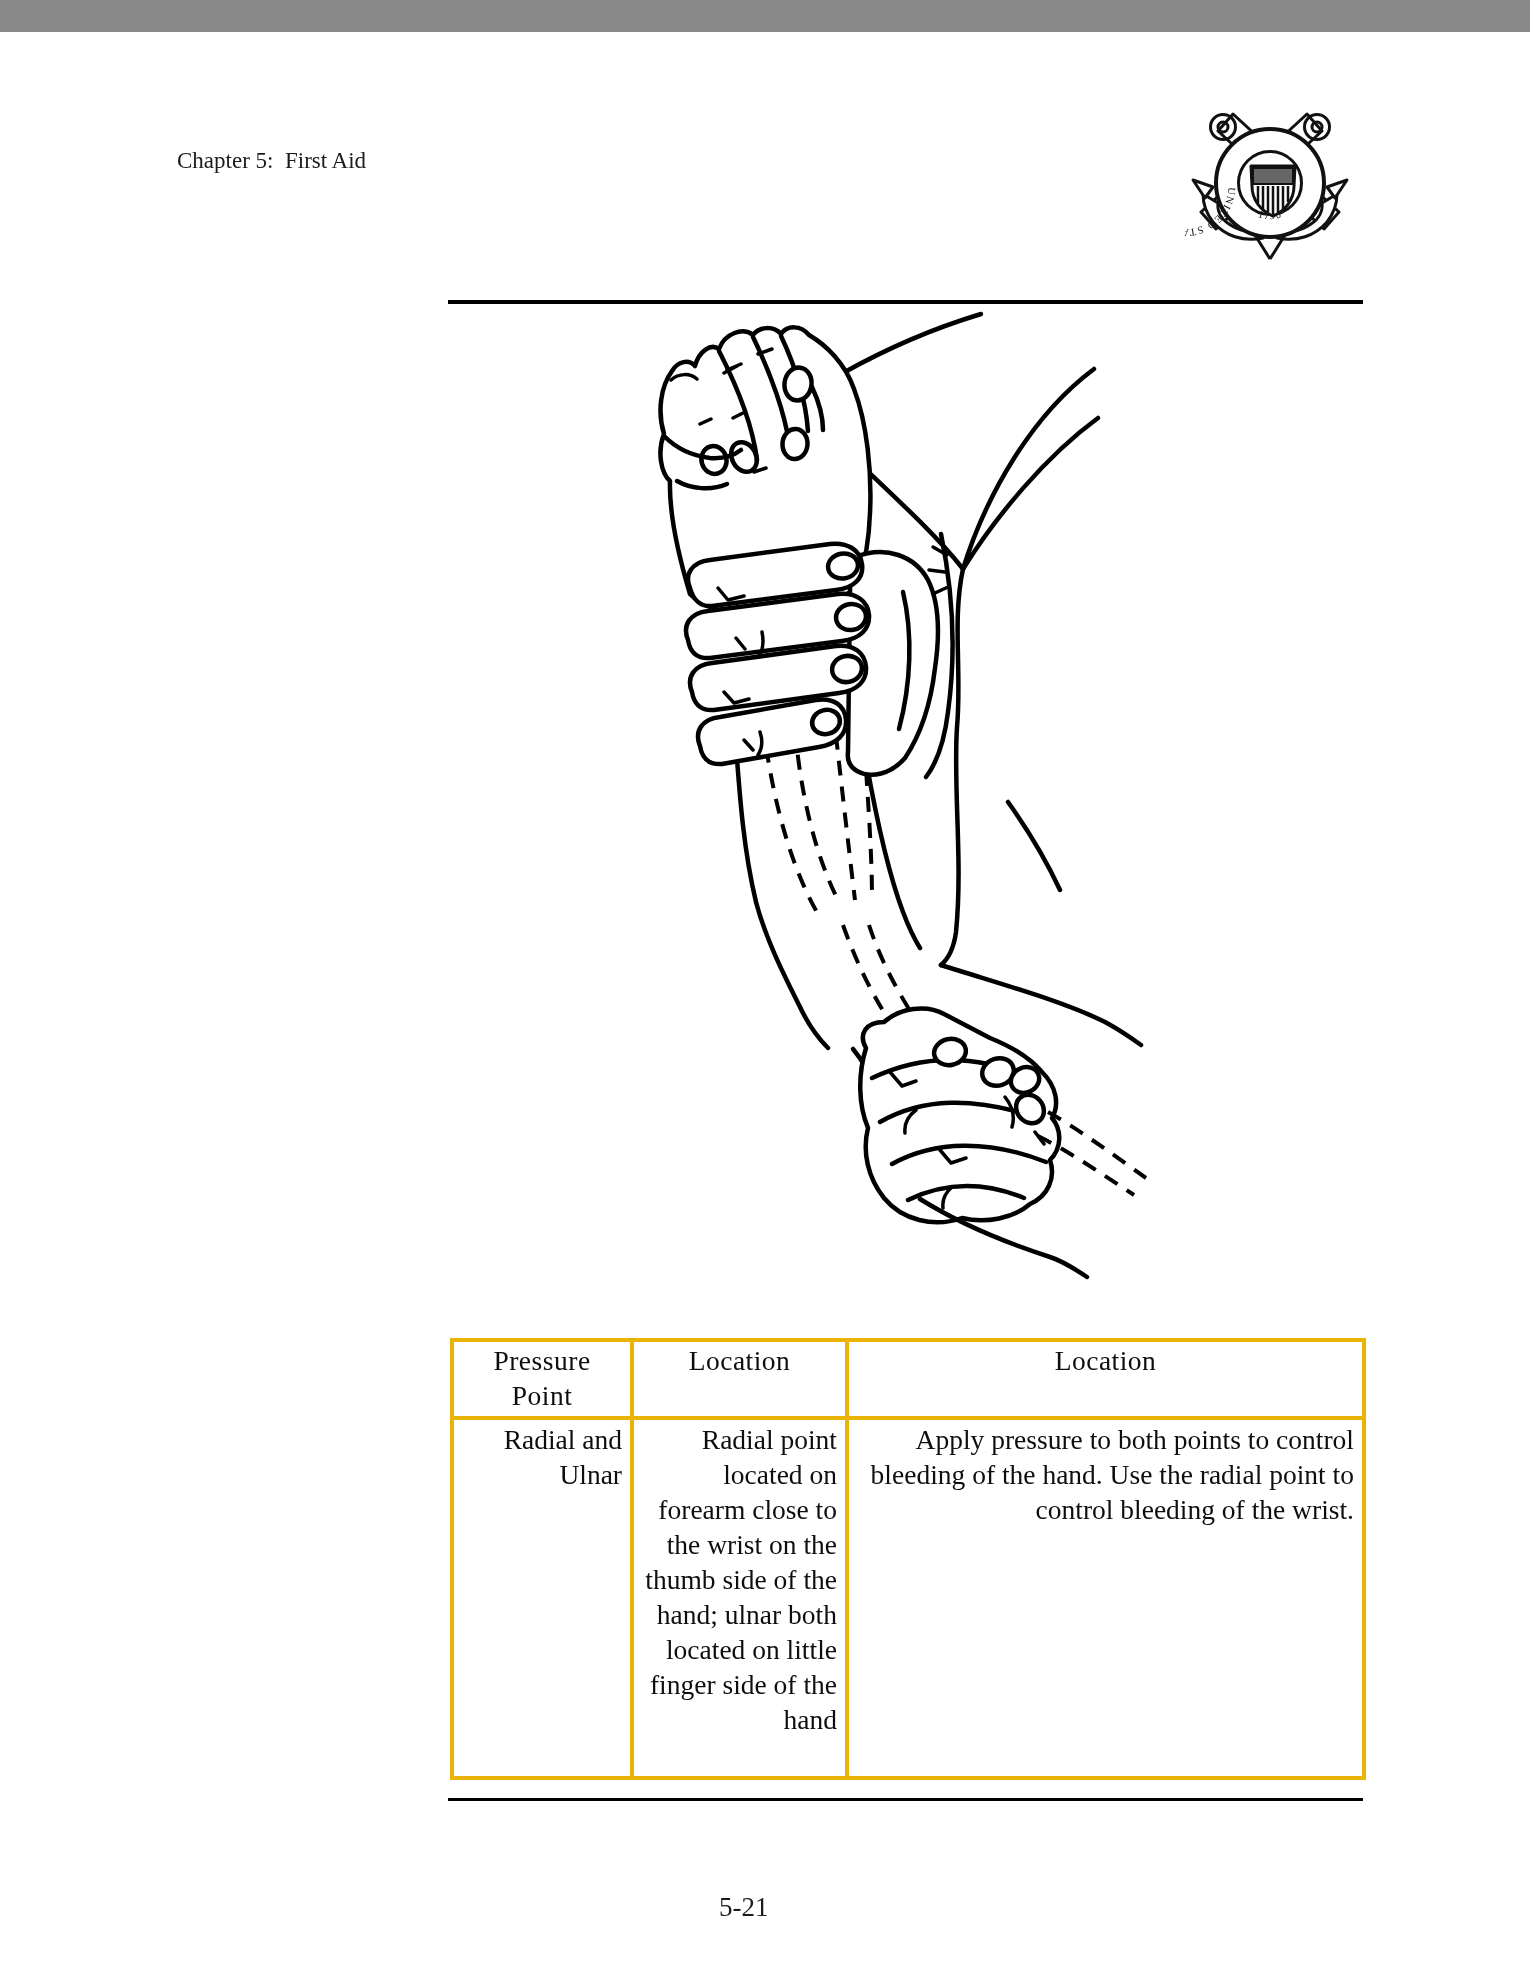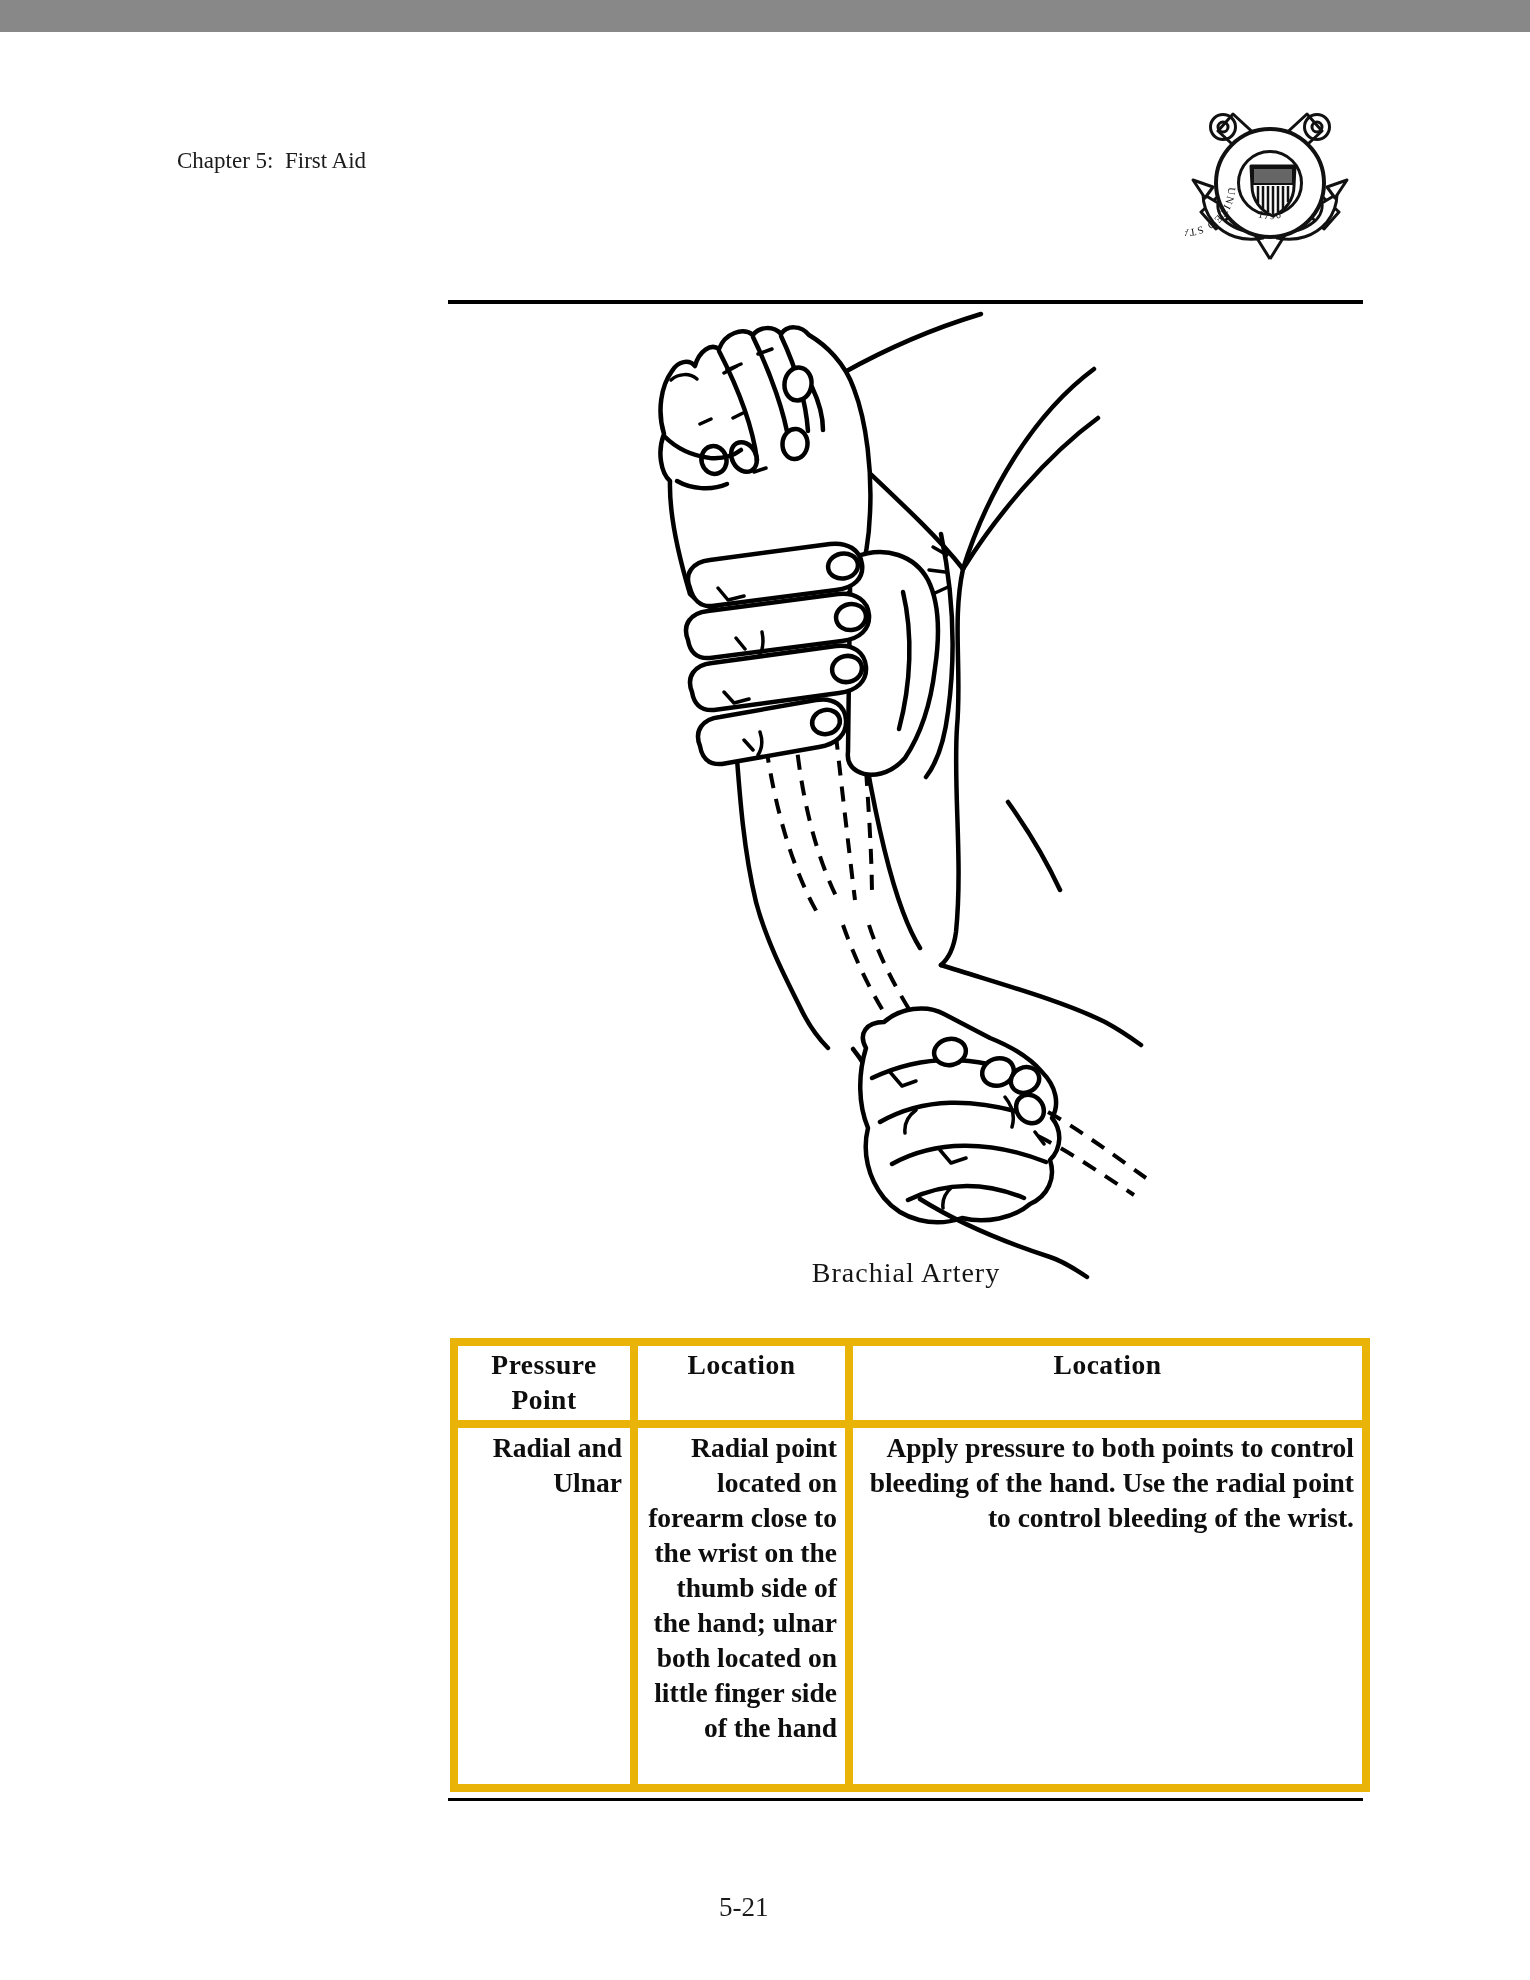--- a/index.html
+++ b/index.html
@@ -18,21 +18,21 @@
   .caption{
     position:absolute;left:450px;top:1222px;width:912px;text-align:center;
     font-size:28px;line-height:38px;letter-spacing:1px;color:#151515;
   }
   table.ptable{
     position:absolute;left:450px;top:1306px;width:912px;
     border-collapse:collapse;table-layout:fixed;
     font-size:27.5px;line-height:35px;color:#0e0e0e;
   }
   table.ptable th,table.ptable td{
-    border:8px solid #eab308;vertical-align:top;font-weight:bold;
+    border:4px solid #eab308;vertical-align:top;font-weight:normal;
   }
   table.ptable th{text-align:center;padding:1px 6px 2px 6px;letter-spacing:0.5px;height:71px;}
   table.ptable td{text-align:right;padding:2px 8px 4px 10px;height:350px;}
   .page-number{position:absolute;left:719px;top:1860px;font-size:27px;color:#1b1b1b;}
   .fig-stroke{fill:none;stroke:#000;stroke-width:4.5;stroke-linecap:round;stroke-linejoin:round;}
   .fig-fill{fill:#ffffff;stroke:#000;stroke-width:4.5;stroke-linecap:round;stroke-linejoin:round;}
   .fig-dash{fill:none;stroke:#000;stroke-width:4;stroke-linecap:butt;stroke-dasharray:15 11;}
   .fig-thin{fill:none;stroke:#000;stroke-width:3.5;stroke-linecap:round;stroke-linejoin:round;}
   .logo-line{fill:none;stroke:#111;stroke-width:3;}
   .logo-shape{fill:#fff;stroke:#111;stroke-width:3;stroke-linejoin:round;}
@@ -140,21 +140,20 @@
     <ellipse class="fig-fill" cx="1025" cy="1048" rx="14.5" ry="12.5" transform="rotate(-25 1025 1048)"></ellipse>
     <ellipse class="fig-fill" cx="1030" cy="1077" rx="13" ry="15" transform="rotate(-40 1030 1077)"></ellipse>
     <path class="fig-thin" d="M 890,1040 l 12,14 l 14,-5 M 916,1078 c -8,6 -12,14 -11,23 M 940,1118 l 11,13 l 15,-5 M 952,1155 c -7,6 -10,13 -9,21 M 1005,1065 c 8,10 10,20 7,30 M 1035,1100 l 9,12"></path>
 
     <path class="fig-stroke" d="M 920,1167 C 960,1192 1010,1212 1050,1225 C 1063,1229 1075,1237 1087,1245"></path>
     <path class="fig-dash" d="M 1048,1080 C 1080,1098 1112,1122 1146,1146"></path>
     <path class="fig-dash" d="M 1038,1104 C 1070,1120 1102,1142 1134,1163"></path>
   </svg>
 
   <div class="caption">
-    <div>Brachial Artery</div>
   </div>
 
   <table class="ptable">
     <colgroup>
         <col style="width:180px">
         <col style="width:215px">
         <col style="width:517px">
       </colgroup>
     <thead>
       <tr>

